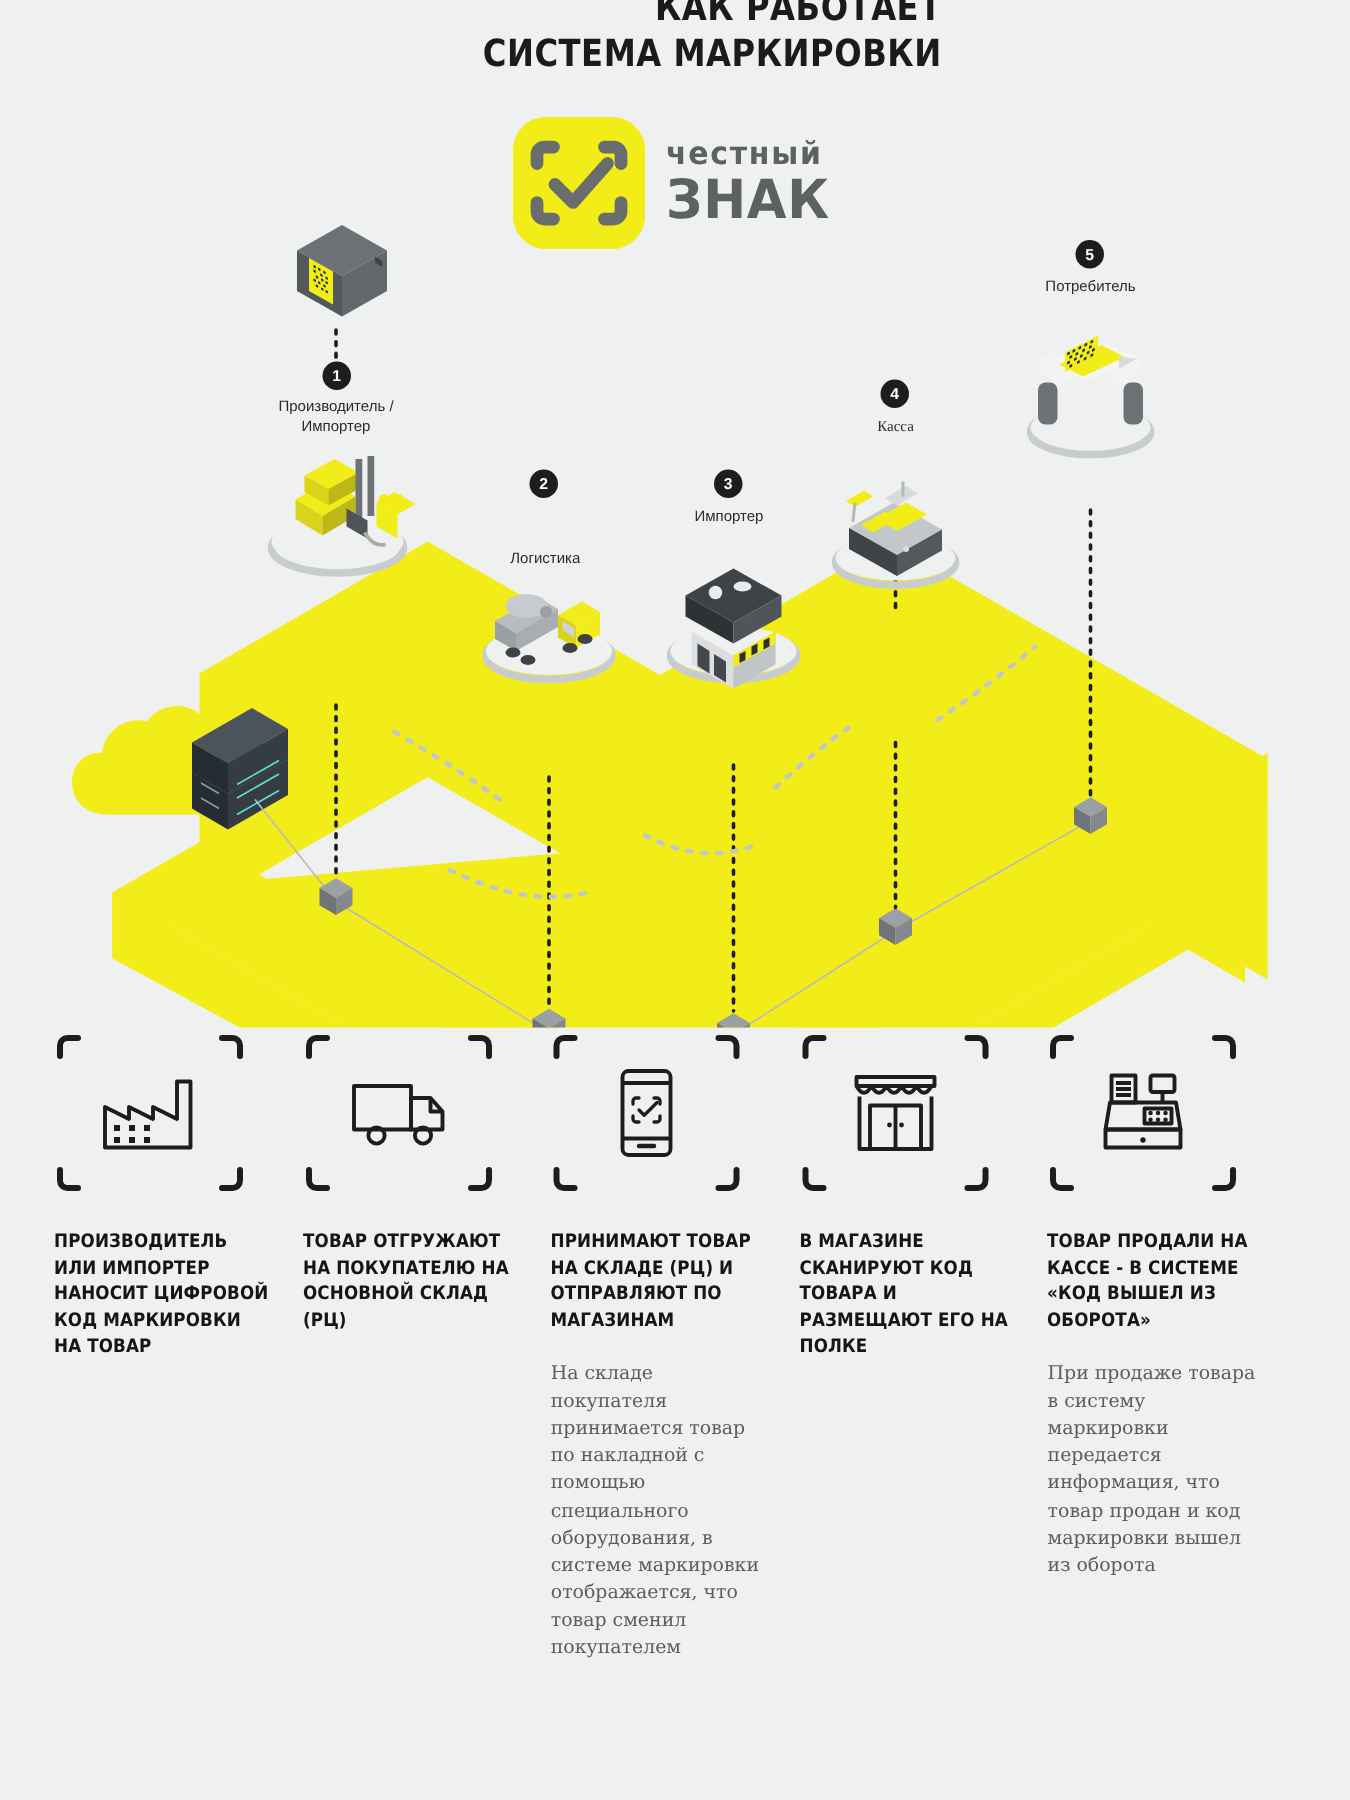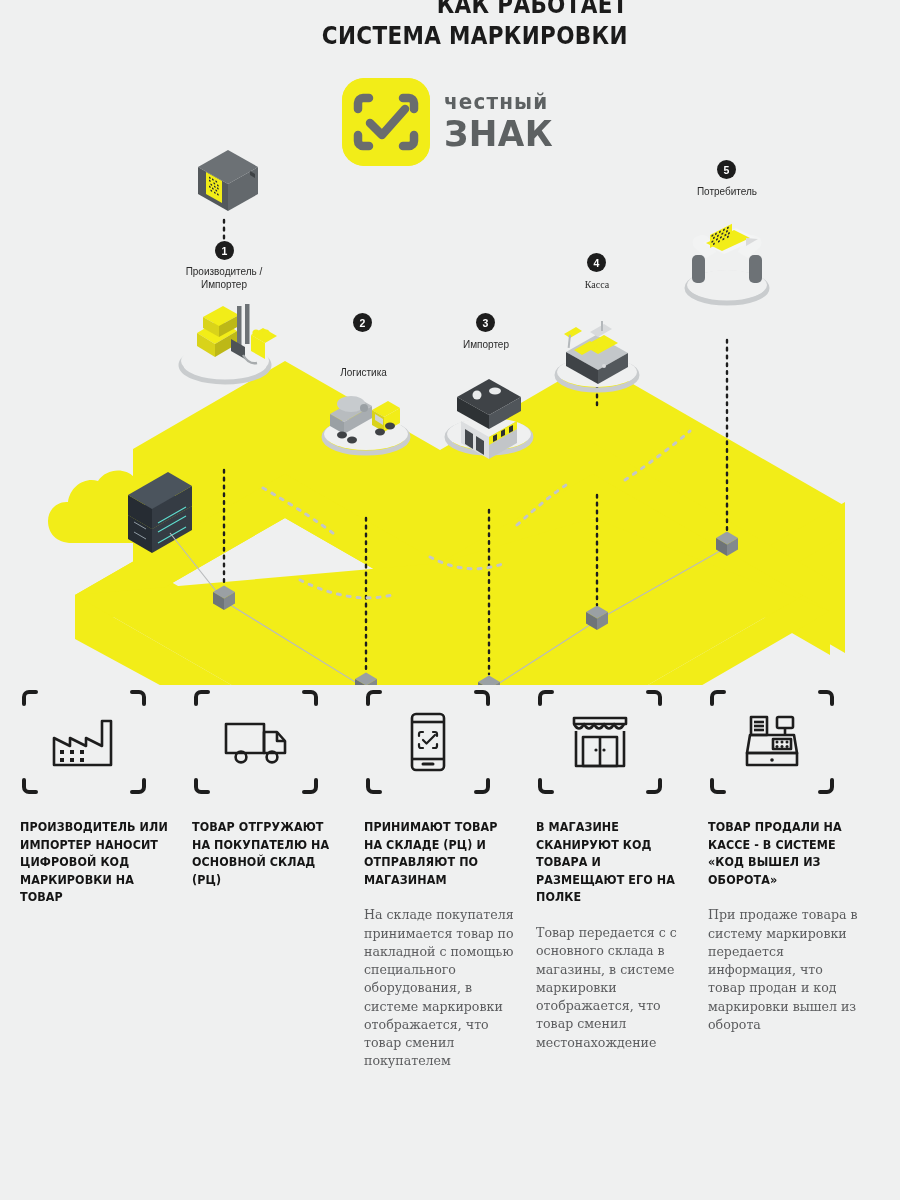--- a/index.html
+++ b/index.html
@@ -57,21 +57,21 @@
   .badge{
     position:absolute;width:19px;height:19px;border-radius:50%;
     background:#1d1d1d;color:#fff;font-size:10.5px;font-weight:700;
     display:flex;align-items:center;justify-content:center;
     font-family:"Liberation Sans", sans-serif;
   }
 
   
   .cols{
     position:absolute;left:0;top:688px;width:900px;height:500px;
-    display:flex;padding:0 20px;box-sizing:border-box;gap:0;
+    display:flex;padding:0 36px;box-sizing:border-box;gap:0;
   }
   .col{width:176px;box-sizing:border-box;padding-right:22px;position:relative;}
   .iconbox{position:relative;width:128px;height:108px;margin-bottom:22px;}
   .iconbox .frame{position:absolute;inset:0;}
   .iconbox .glyph{
     position:absolute;left:0;right:0;top:50%;transform:translateY(-50%);
     display:flex;align-items:center;justify-content:center;
   }
   .col-title{
     font-family:"DejaVu Sans", sans-serif;
@@ -503,21 +503,20 @@
             <line x1="29" y1="22" x2="29" y2="51"></line>
           </g>
           <g fill="#1d1d1d">
             <circle cx="25" cy="35" r="1.6"></circle>
               <circle cx="33" cy="35" r="1.6"></circle>
           </g>
         </svg>
       </div>
     </div>
     <div class="col-title">В МАГАЗИНЕ СКАНИРУЮТ КОД ТОВАРА И РАЗМЕЩАЮТ ЕГО НА ПОЛКЕ</div>
-    <div class="col-body">Товар передается с с основного склада в магазины, в системе маркировки отображается, что товар сменил местонахождение</div>
   </div>
 
   <div class="col">
     <div class="iconbox">
       <svg class="frame" viewBox="0 0 128 108">
         <g fill="none" stroke="#1d1d1d" stroke-width="4" stroke-linecap="round">
           <path d="M4 16 V9 A5 5 0 0 1 9 4 H16"></path>
           <path d="M112 4 H119 A5 5 0 0 1 124 9 V16"></path>
           <path d="M4 92 V99 A5 5 0 0 0 9 104 H16"></path>
           <path d="M124 92 V99 A5 5 0 0 1 119 104 H112"></path>

